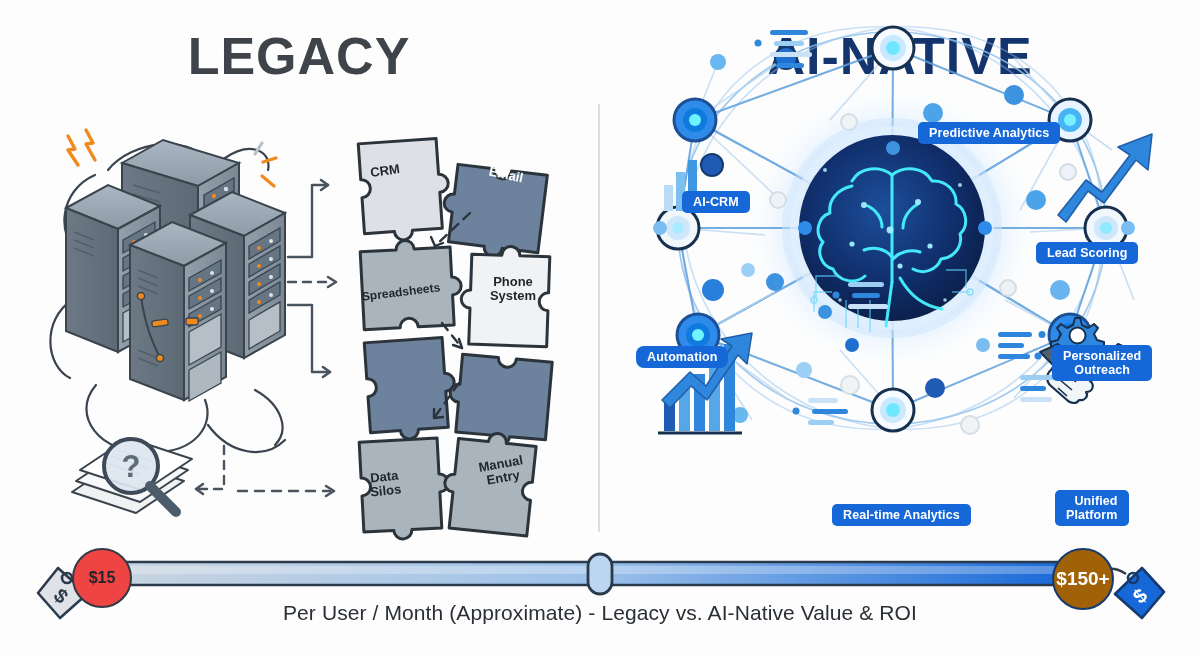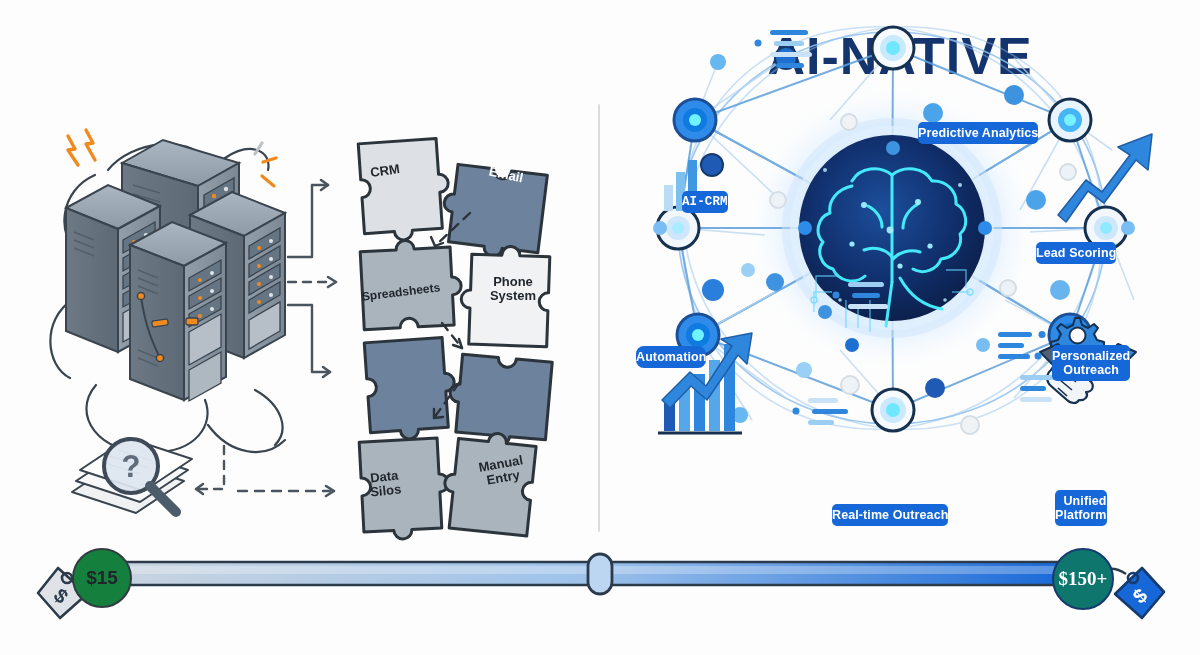--- a/index.html
+++ b/index.html
@@ -43,21 +43,21 @@
   .layer { position: absolute; left: 0; top: 0; }
 
   
   .ai-label {
     position: absolute;
     background: #1667d8;
     color: #ffffff;
     font-weight: 700;
     font-size: 12.5px;
     line-height: 14px;
-    padding: 4px 0;
+    padding: 4px 11px;
     border-radius: 5px;
     white-space: pre-line;
     text-align: center;
     letter-spacing: .1px;
   }
 
   
   .puzzle-text {
     position: absolute;
     font-size: 13px;
@@ -74,49 +74,49 @@
   #price-bar-wrap { position: absolute; left: 0; top: 540px; width: 1200px; height: 115px; }
   .price-bubble {
     position: absolute;
     border-radius: 50%;
     display: flex; align-items: center; justify-content: center;
     font-weight: 700;
   }
   #price-low {
     left: 72px; top: 548px;
     width: 60px; height: 60px;
-    background: #15803d;
+    background: #ef4444;
     border: 2.5px solid #313a42;
     color: #1f252b;
-    font-size: 19px;
+    font-size: 16px;
   }
   #price-high {
     left: 1052px; top: 548px;
     width: 62px; height: 62px;
-    background: #0f766e;
+    background: #a16207;
     border: 2.5px solid #163a6e;
     color: #ffffff;
     font-size: 19px;
-    font-family: Liberation Serif, serif;
   }
   #caption {
     position: absolute;
     left: 0; top: 601px; width: 1200px;
     text-align: center;
     font-size: 21px;
     font-weight: 400;
     color: #2a2f36;
     letter-spacing: .1px;
   }
 </style>
 </head>
 <body>
 
 <div id="stage">
 
+  <div class="heading" id="legacy-title">LEGACY</div>
   <div class="heading" id="ainative-title">AI-NATIVE</div>
 
   <div id="divider"></div>
 
   <svg class="layer" width="600" height="545" viewBox="0 0 600 545">
     <defs>
       <linearGradient id="svrTop" x1="0" y1="0" x2="0" y2="1">
         <stop offset="0" stop-color="#aab6c1"></stop>
           <stop offset="1" stop-color="#8e9aa6"></stop>
       </linearGradient>
@@ -583,26 +583,26 @@
       </g>
       <g transform="translate(420,375)">
         <rect x="0" y="0" width="34" height="5" rx="2.5" fill="#9ccdf2"></rect>
         <rect x="0" y="11" width="26" height="5" rx="2.5" fill="#2f86dd"></rect>
         <rect x="0" y="22" width="32" height="5" rx="2.5" fill="#c9e2f7"></rect>
       </g>
     </g>
   </svg>
 
   <div class="ai-label" style="left:918px; top:122px;">Predictive Analytics</div>
-  <div class="ai-label" style="left:682px; top:191px;font-family:Liberation Mono, monospace;">AI-CRM</div>
+  <div class="ai-label" style="left:682px; top:191px;">AI-CRM</div>
   <div class="ai-label" style="left:1036px; top:198px;margin-top:44px;">Lead Scoring</div>
   <div class="ai-label" style="left:636px; top:346px;border-radius:8px;">Automation</div>
   <div class="ai-label" style="left:1052px; top:345px;">Personalized
 Outreach</div>
-  <div class="ai-label" style="left:832px; top:504px;">Real-time Outreach</div>
+  <div class="ai-label" style="left:832px; top:504px;">Real-time Analytics</div>
   <div class="ai-label" style="left:1055px; top:490px;text-align:right;">Unified
 Platform</div>
 
   <div id="price-bar-wrap">
     <svg width="1200" height="115" viewBox="0 0 1200 115">
       <defs>
         <linearGradient id="barGrad" x1="0" y1="0" x2="1" y2="0">
           <stop offset="0" stop-color="#c9d4e0"></stop>
           <stop offset="0.5" stop-color="#9dc2ea"></stop>
           <stop offset="1" stop-color="#1667d8"></stop>
@@ -626,14 +626,15 @@
         <circle cx="1133" cy="38" r="5" fill="none" stroke="#163a6e" stroke-width="2.6"></circle>
         <path d="M1126 34 C 1114 26, 1104 28, 1100 34" fill="none" stroke="#2b3b4c" stroke-width="2.4"></path>
         <text x="1142" y="62" font-family="Liberation Sans, sans-serif" font-size="20" font-weight="700" fill="#ffffff" text-anchor="middle" transform="rotate(-42 1142 58)">$</text>
       </g>
     </svg>
   </div>
 
   <div class="price-bubble" id="price-low">$15</div>
   <div class="price-bubble" id="price-high">$150+</div>
 
+  <div id="caption">Per User / Month (Approximate) - Legacy vs. AI-Native Value &amp; ROI</div>
 
 </div>
 
 </body></html>

